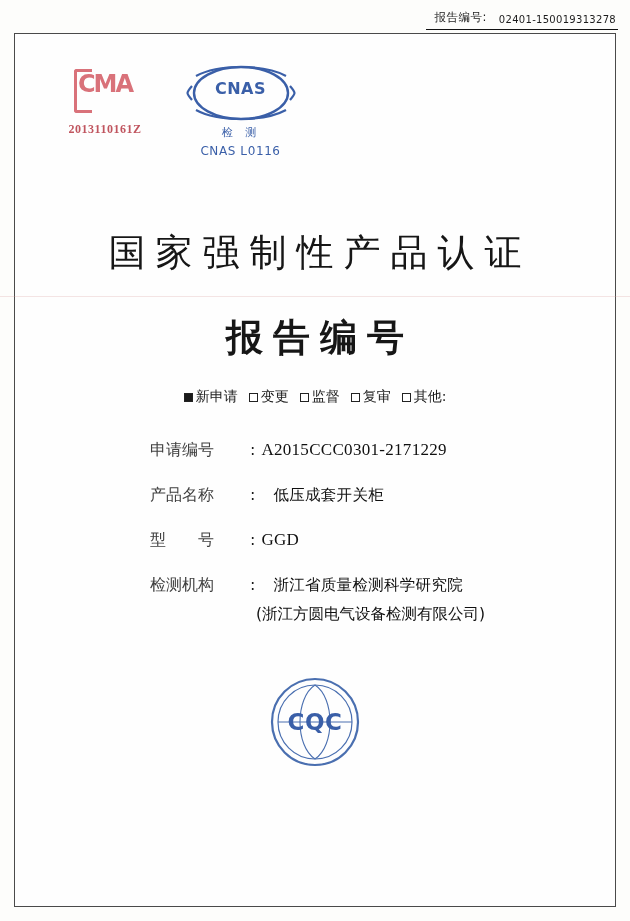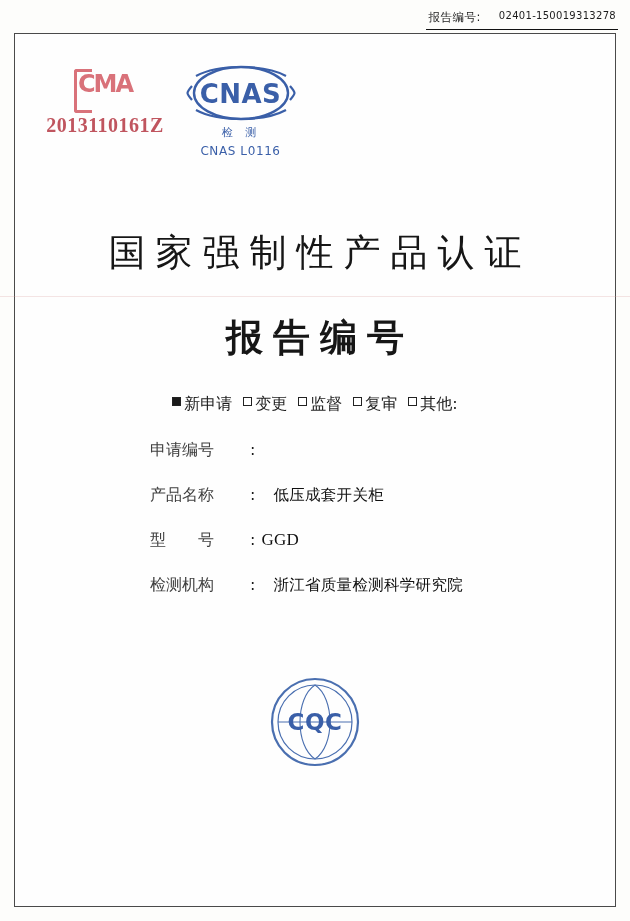--- a/index.html
+++ b/index.html
@@ -23,22 +23,22 @@
     height: 921px;
     background: #fdfdfb;
   }
 
   
   .report-no {
     position: absolute;
     top: 10px;
     right: 14px;
     display: flex;
-    align-items: flex-start;
-    gap: 18px;
+    align-items: flex-end;
+    gap: 12px;
     font-size: 12.5px;
     color: #1c1c1c;
     white-space: nowrap;
   }
   .report-no .label {
     font-family: "DejaVu Sans", sans-serif;
     font-size: 11.5px;
     letter-spacing: 0.5px;
   }
   .report-no .value {
@@ -90,24 +90,24 @@
     left: -4px;
     top: -3px;
     width: 18px;
     height: 44px;
     border: 3px solid #d9727a;
     border-right: none;
     border-radius: 3px 0 0 3px;
     box-sizing: border-box;
   }
   .cma-code {
-    margin-top: 18px;
+    margin-top: 26px;
     font-family: "Liberation Serif", serif;
     font-weight: bold;
-    font-size: 20px;
+    font-size: 12px;
     color: #c0555f;
     letter-spacing: 0.5px;
   }
 
   
   .cnas-block {
     position: absolute;
     left: 178px;
     top: 62px;
     width: 125px;
@@ -119,21 +119,21 @@
     height: 62px;
     margin: 0 auto;
   }
   .cnas-ellipse svg { display: block; }
   .cnas-word {
     position: absolute;
     left: 0; right: 0;
     top: 17px;
     font-family: "DejaVu Sans", sans-serif;
     font-weight: bold;
-    font-size: 26px;
+    font-size: 16px;
     color: #3a5fa8;
     letter-spacing: 0.5px;
   }
   .cnas-sub {
     margin-top: 1px;
     font-size: 11px;
     color: #3a5fa8;
     letter-spacing: 3px;
     font-family: Liberation Mono, monospace;
   }
@@ -192,21 +192,21 @@
   .box {
     display: inline-block;
     width: 9px;
     height: 9px;
     border: 1.2px solid #222;
     margin-right: 3px;
     box-sizing: border-box;
     background: #fff;
   }
   .box.filled { background: #1a1a1a; }
-  .checkitem .txt { font-size: 16px; margin-top: 6px; }
+  .checkitem .txt { font-size: 14px; }
 
   
   .fields {
     position: absolute;
     left: 150px;
     top: 440px;
     width: 420px;
   }
   .field-row {
     display: flex;
@@ -326,39 +326,41 @@
     <span class="checkitem">
       <span class="box"></span>
       <span class="txt">其他:</span>
     </span>
   </div>
 
   <div class="fields">
     <div class="field-row">
       <span class="field-label">申请编号</span>
       <span class="field-colon">:</span>
+      <span class="field-value">A2015CCC0301-2171229</span>
     </div>
 
     <div class="field-row">
       <span class="field-label">产品名称</span>
       <span class="field-colon">:</span>
       <span class="field-value cn">低压成套开关柜</span>
     </div>
 
     <div class="field-row">
       <span class="field-label">型　　号</span>
       <span class="field-colon">:</span>
       <span class="field-value">GGD</span>
     </div>
 
     <div class="field-row">
       <span class="field-label">检测机构</span>
       <span class="field-colon">:</span>
       <span class="field-value cn">浙江省质量检测科学研究院</span>
     </div>
+    <span class="field-value2">(浙江方圆电气设备检测有限公司)</span>
   </div>
 
   <div class="cqc-seal">
     <svg width="92" height="92" viewBox="0 0 92 92">
       <circle cx="46" cy="46" r="43" fill="none" stroke="#4a6fb0" stroke-width="2.2"></circle>
       <circle cx="46" cy="46" r="37" fill="none" stroke="#4a6fb0" stroke-width="1.2"></circle>
       <path d="M46 9 C 26 22, 26 70, 46 83" fill="none" stroke="#4a6fb0" stroke-width="1.1"></path>
       <path d="M46 9 C 66 22, 66 70, 46 83" fill="none" stroke="#4a6fb0" stroke-width="1.1"></path>
       <line x1="9" y1="46" x2="83" y2="46" stroke="#4a6fb0" stroke-width="1.1"></line>
       <text x="46" y="54" text-anchor="middle" font-family="DejaVu Sans, sans-serif" font-size="23" font-weight="bold" fill="#3a5fa8" letter-spacing="0.5">CQC</text>

